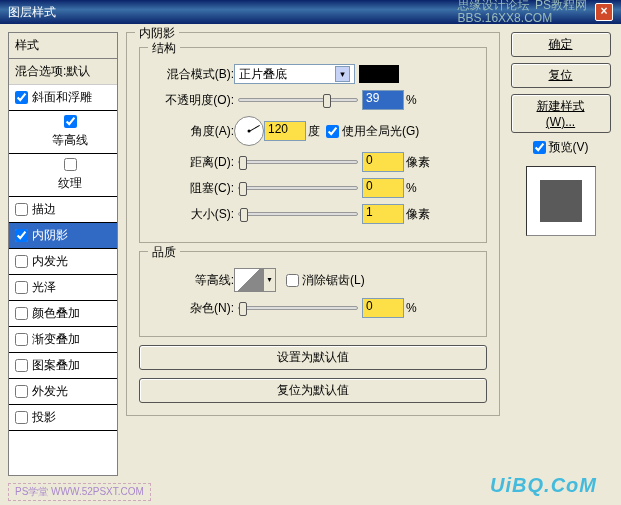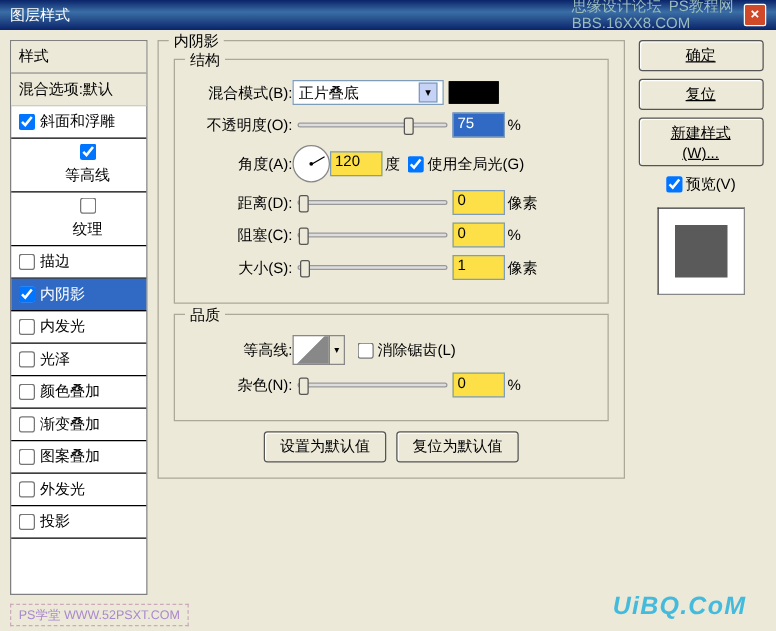--- a/index.html
+++ b/index.html
@@ -29,21 +29,21 @@
 .text-input { width: 42px; height: 20px; border: 1px solid #7f9db9; background: #fde047; padding: 0 3px; text-align: left; }
 .sel-input { background: #316ac5; color: #fff; }
 .unit { margin-left: 2px; }
 .angle-dial { width: 30px; height: 30px; border: 1px solid #888; border-radius: 50%; background: #fff; position: relative; }
 .angle-hand { position: absolute; left: 50%; top: 50%; width: 12px; height: 1px; background: #000; transform-origin: 0 0; transform: rotate(-30deg); }
 .angle-dial::before { content:""; position:absolute; left:50%; top:50%; width:3px; height:3px; background:#000; border-radius:50%; transform: translate(-50%,-50%); }
 .chk { display: flex; align-items: center; gap: 3px; }
 .contour-swatch { width: 30px; height: 24px; border: 1px solid #888; background: linear-gradient(135deg,#fff 0%,#fff 48%,#888 50%,#888 100%); position: relative; }
 .contour-arrow { width: 12px; height: 24px; border: 1px solid #888; border-left: none; background: #ece9d8; text-align: center; font-size: 8px; line-height: 22px; }
 .btn { border: 1px solid #555; background: #ece9d8; padding: 3px 12px; border-radius: 3px; box-shadow: inset 1px 1px #fff; }
-.btn-row { display: flex; gap: 8px; justify-content: center; margin-top: 6px; }
+.btn-row { display: flex; gap: 8px; justify-content: center; margin-top: 6px; flex-direction: column; }
 .right-panel { width: 105px; display: flex; flex-direction: column; gap: 6px; align-items: center; }
 .right-panel .btn { width: 100px; text-align: center; text-decoration: underline; }
 .preview-box { width: 70px; height: 70px; border: 1px inset #888; background: #fff; display: flex; align-items: center; justify-content: center; margin-top: 4px; }
 .preview-inner { width: 42px; height: 42px; background: #5a5a5a; }
 .footer { position: absolute; bottom: 4px; left: 8px; color: #aa88cc; font-size: 10px; border: 1px dashed #cab; padding: 1px 6px; }
 .footer2 { position: absolute; bottom: 8px; right: 24px; color: #4bd; font-size: 20px; font-weight: bold; font-style: italic; letter-spacing: 1px; }
 </style>
 </head>
 <body>
 
@@ -126,21 +126,21 @@
             <span class="dd-arrow">▾</span>
           </div>
           <div class="color-swatch"></div>
         </div>
 
         <div class="row">
           <span class="row-label">不透明度(O):</span>
           <div class="slider-track">
               <div class="slider-thumb" style="left: 84px;"></div>
             </div>
-          <span class="text-input sel-input">75</span>
+          <span class="text-input sel-input">39</span>
           <span class="unit">%</span>
         </div>
 
         <div class="row">
           <span class="row-label">角度(A):</span>
           <div class="angle-dial">
               <div class="angle-hand"></div>
             </div>
           <span class="text-input">120</span>
           <span class="unit">度</span>

